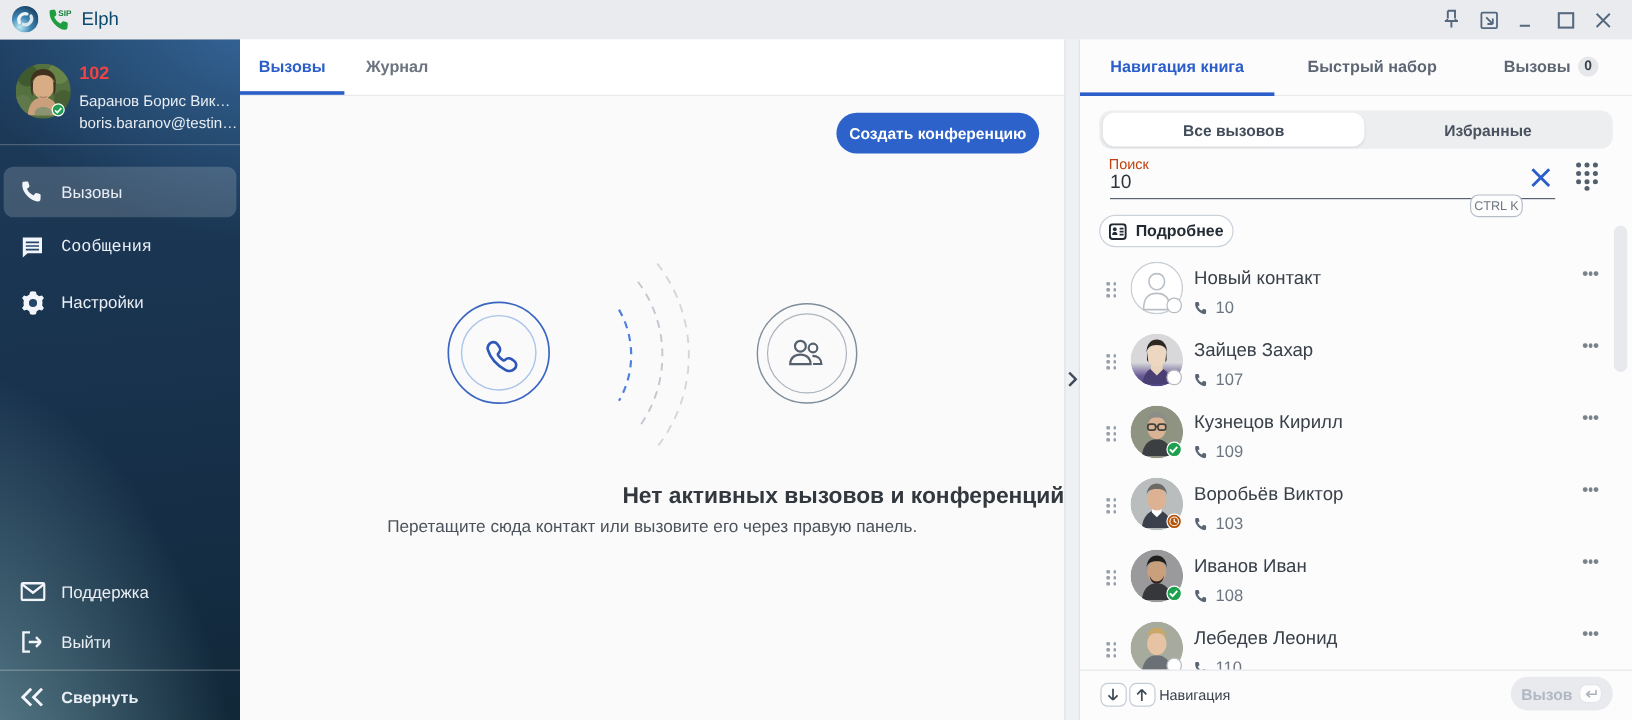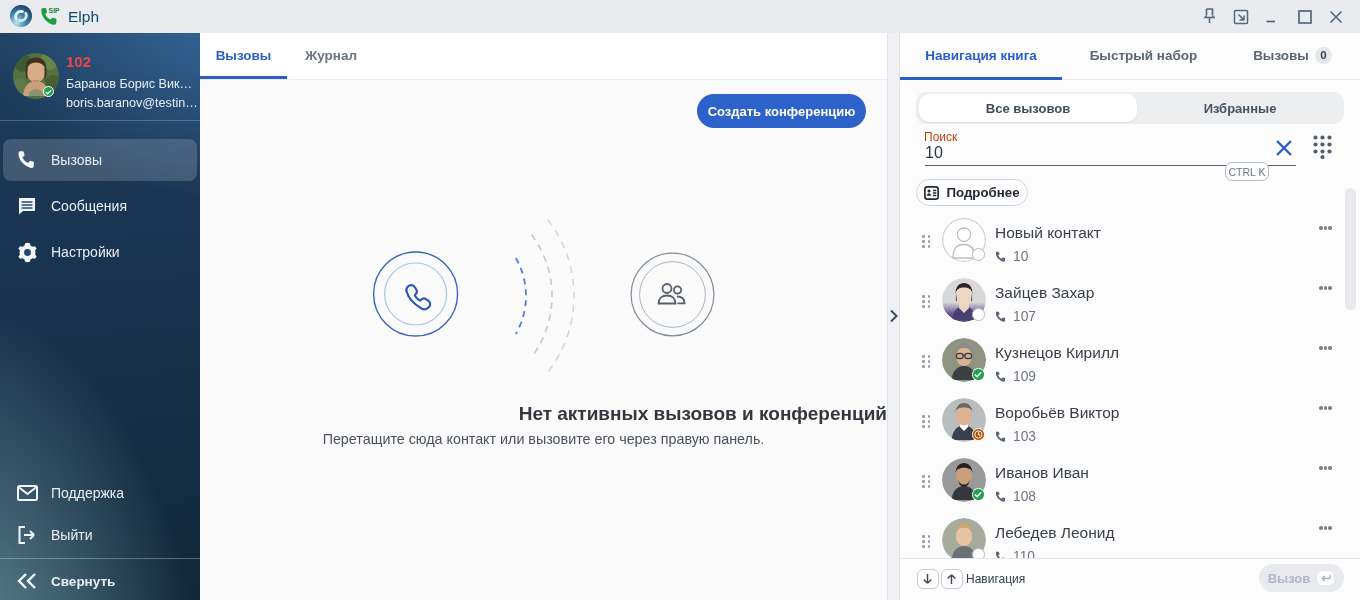--- a/index.html
+++ b/index.html
@@ -157,21 +157,21 @@
 <div class="profile-line abs" style="top:77px;">Баранов Борис Вик…</div>
 <div class="profile-line abs" style="top:96px;">boris.baranov@testin…</div>
 <div id="profile-sep" class="abs"></div>
 
 <div class="menuitem active abs" style="top:139px;">
   <span class="mico">
     <svg width="20" height="20" viewBox="0 0 20 20">
         <path d="M2 1.5 C2 1.5 6 1 6.4 1.5 C6.8 2.1 7.7 5 7.5 5.6 C7.3 6.2 5.5 7.2 5.5 7.2 C5.5 7.2 6.3 9.3 7.7 10.7 C9.1 12.1 11.2 12.9 11.2 12.9 C11.2 12.9 12.2 11.1 12.8 10.9 C13.4 10.7 16.3 11.6 16.7 12 C17.1 12.4 16.7 16.4 16.7 16.4 C16.7 16.4 16.4 18.3 13.9 17.9 C11.4 17.5 8.2 15.8 5.6 13.1 C3 10.4 1.7 7.2 1.6 4.7 C1.5 2.2 2 1.5 2 1.5 Z" fill="#f2f5f9"></path>
       </svg>
   </span>Вызовы</div>
-<div class="menuitem abs" style="top:185px;">
+<div class="menuitem abs" style="top:185px;font-family:Liberation Mono, monospace;">
   <span class="mico">
     <svg width="20" height="20" viewBox="0 0 20 20">
         <path d="M2 2 H18 V15 H6 L2 18.5 Z" fill="#f2f5f9"></path>
         <g stroke="#28486b" stroke-width="1.4">
           <path d="M4.5 6 H15.5 M4.5 9 H15.5 M4.5 12 H15.5"></path>
         </g>
       </svg>
   </span>Сообщения</div>
 <div class="menuitem abs" style="top:231px;">
   <span class="mico">

